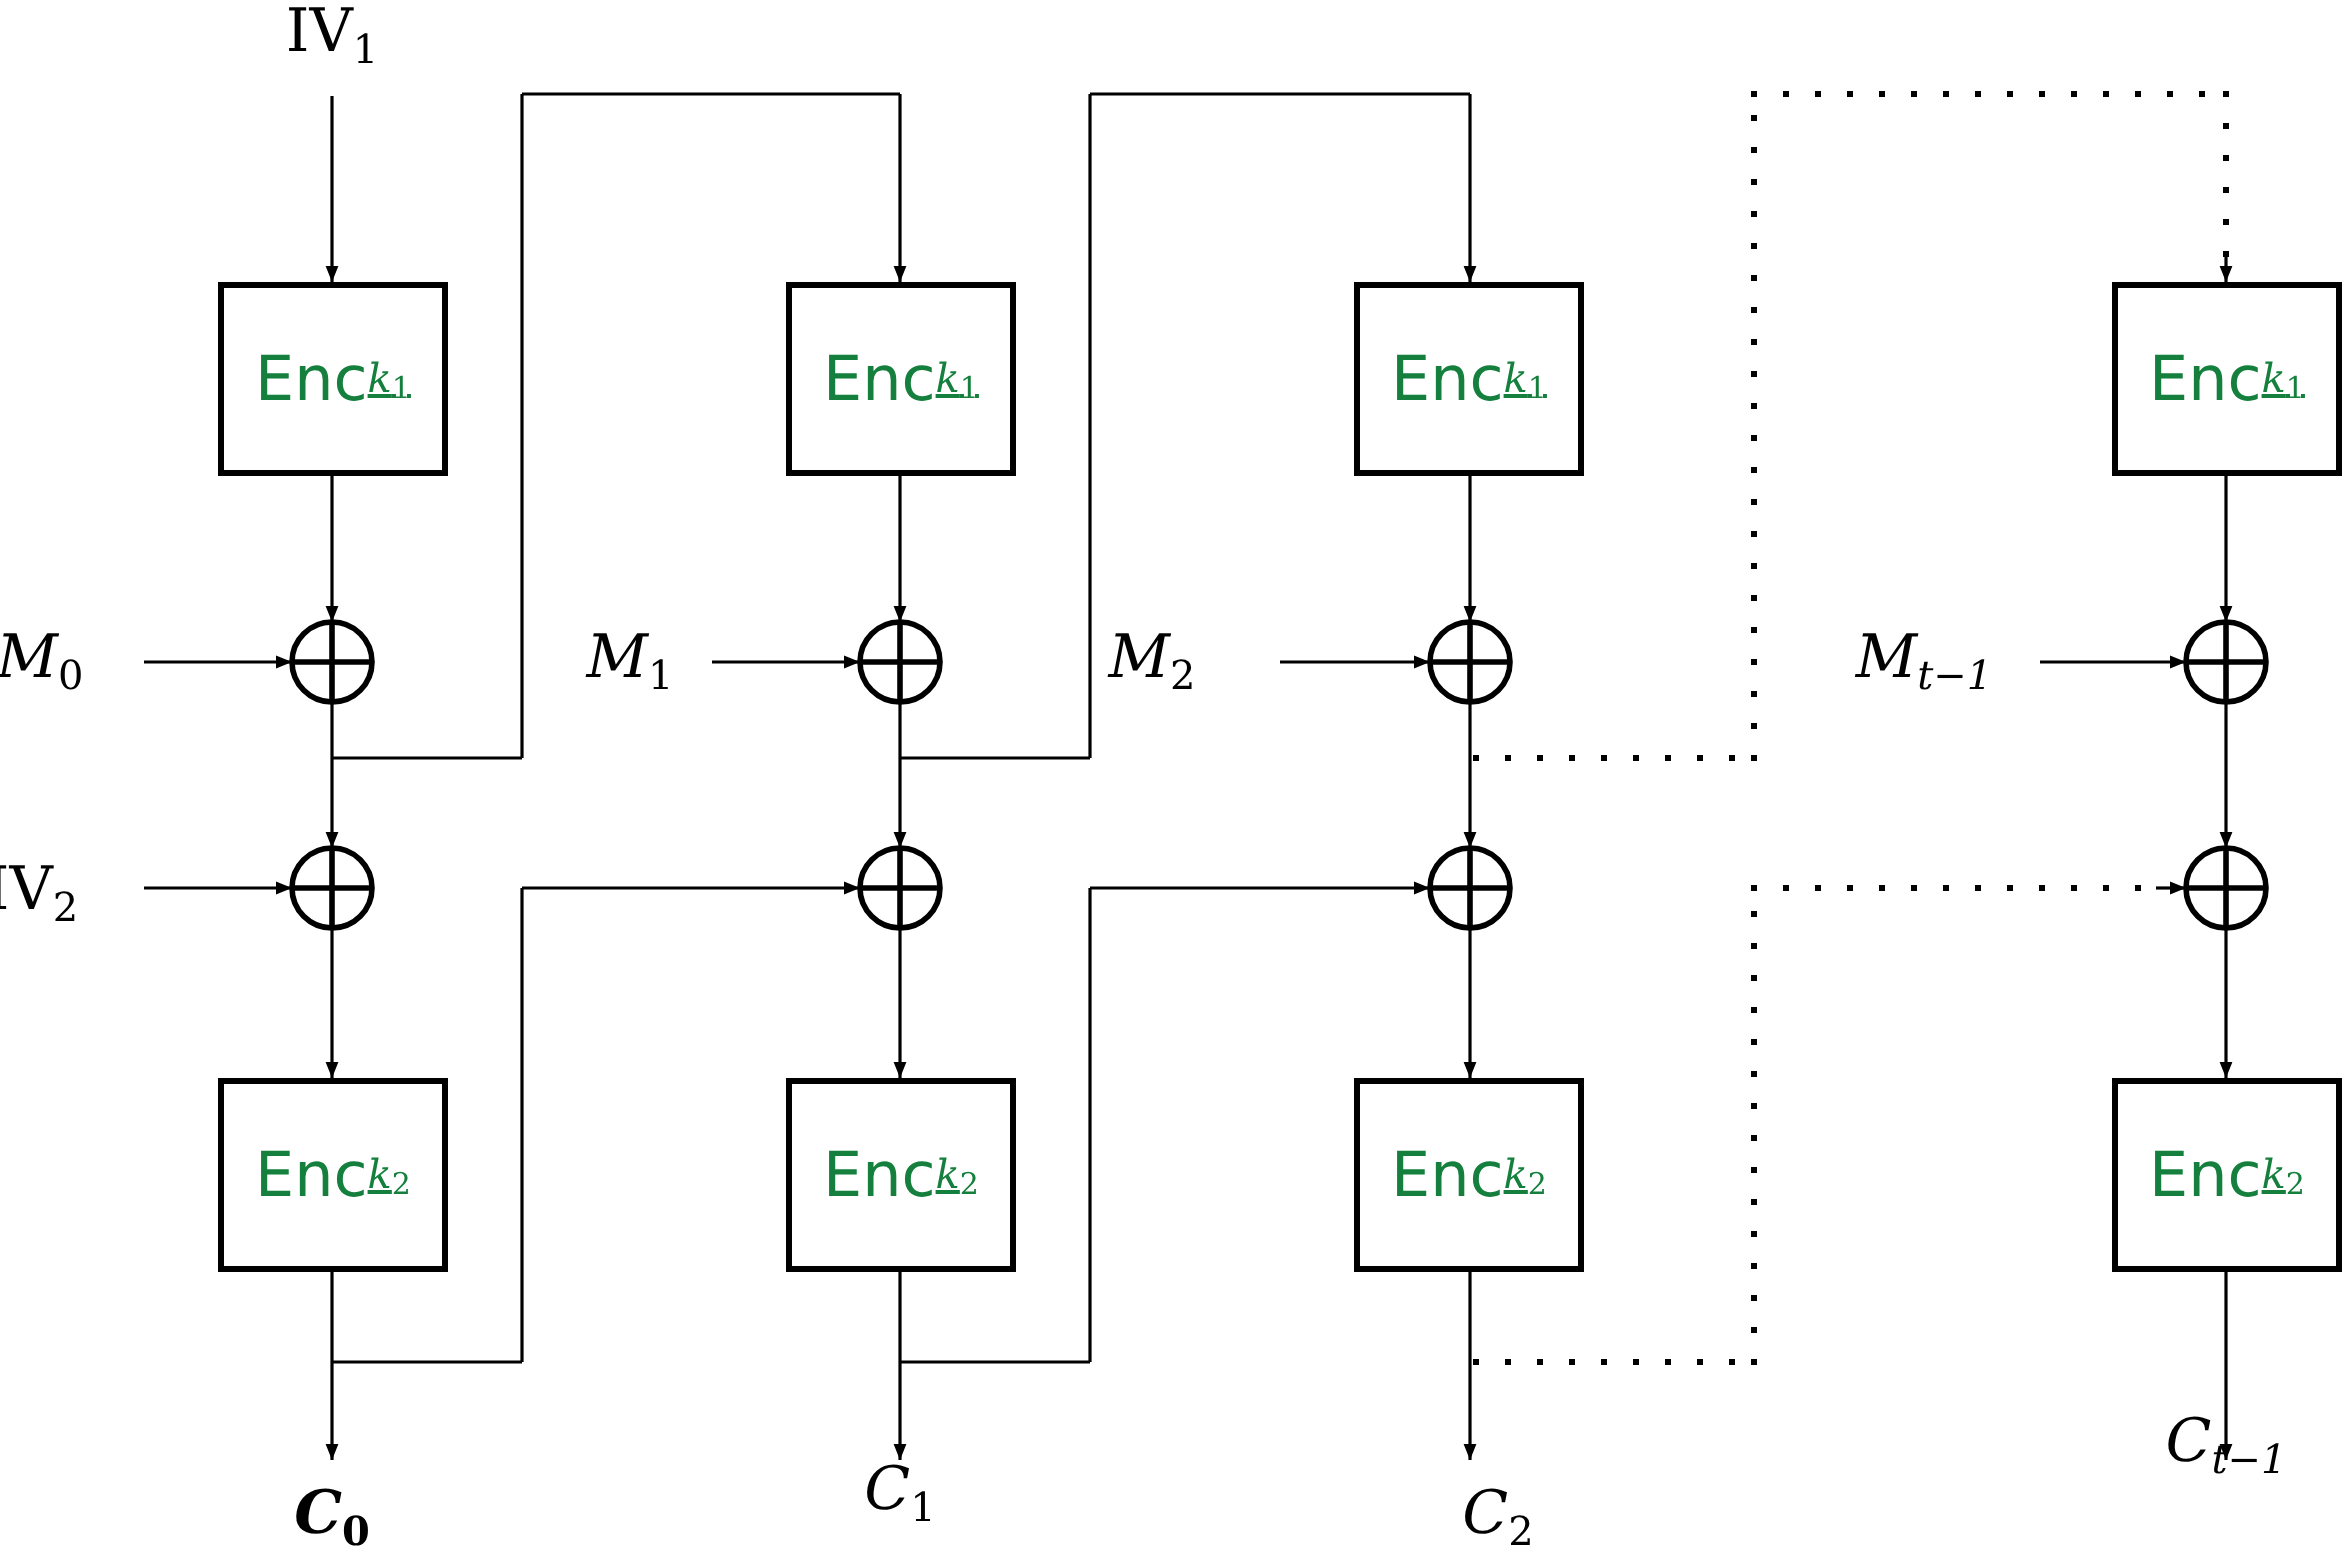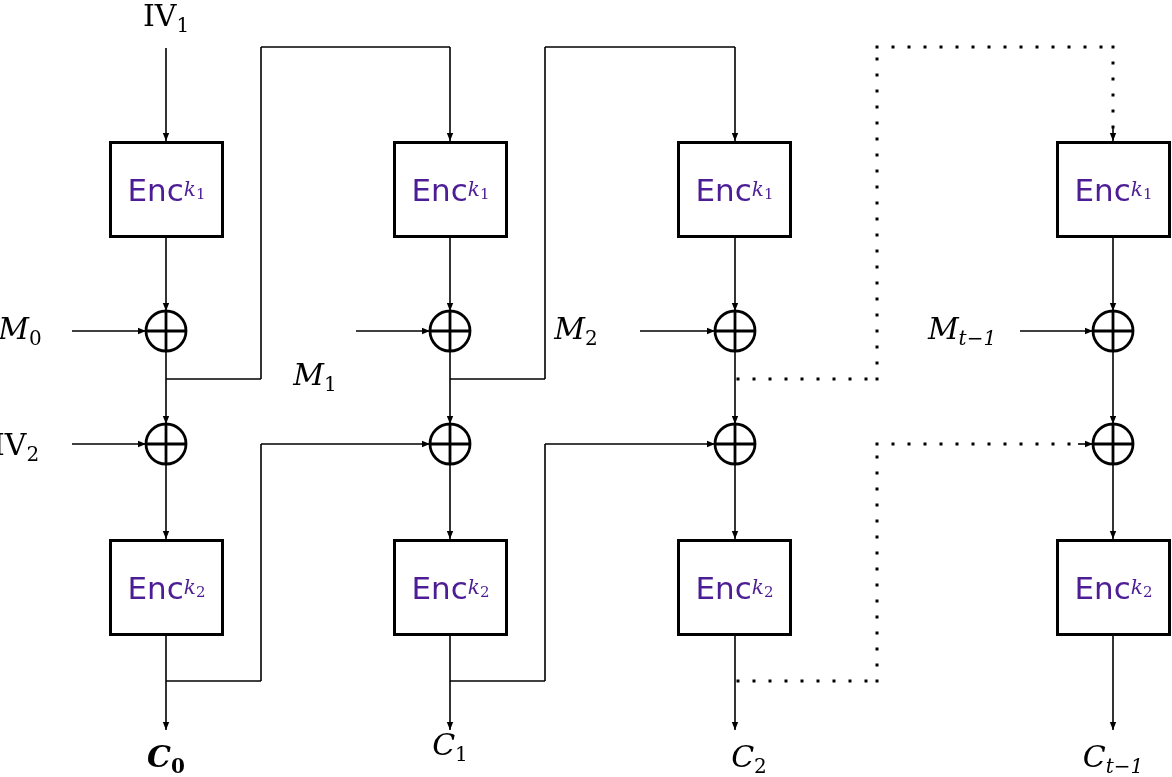--- a/index.html
+++ b/index.html
@@ -4,22 +4,22 @@
 <style>
   html, body { margin:0; padding:0; background:#ffffff; }
   body { width:1172px; height:777px; overflow:hidden; position:relative; }
   #stage { position:absolute; left:0; top:0; width:1172px; height:777px;border-radius:11px; }
   svg { position:absolute; left:0; top:0; }
   .label { position:absolute; font-family:"DejaVu Serif", serif; font-size:30px; color:#000; white-space:nowrap; line-height:1; transform:translate(-50%,-50%); }
   .label.ital .base { font-style:italic; }
   .label .base { font-family:"DejaVu Serif", serif; }
   .label sub { font-size:20px; vertical-align:-6px; font-style:normal; }
   .label sub i { }
-  .enc { position:absolute; box-sizing:border-box; border:3px solid #000; background:#fff; display:flex; align-items:center; justify-content:center; font-family:"DejaVu Sans", sans-serif; font-size:31px; color:#4c1d95; }
-  .enc sub { font-family:"DejaVu Serif", serif; font-style:italic; font-size:20px; vertical-align:-7px; }
+  .enc { position:absolute; box-sizing:border-box; border:3px solid #000; background:#fff; display:flex; align-items:center; justify-content:center; font-family:"DejaVu Sans", sans-serif; font-size:31px; color:#15803d; }
+  .enc sub { font-family:"DejaVu Serif", serif; font-style:italic; font-size:20px; vertical-align:-7px;text-decoration:underline; }
   .enc sub .n { font-style:normal; font-size:15px; vertical-align:-3px; }
 </style>
 </head>
 <body>
 
 <div id="stage">
   <svg id="wires" width="1172" height="777">
     <defs>
       <marker id="arr" viewBox="0 0 10 10" refX="10" refY="5" markerWidth="8" markerHeight="8" orient="auto-start-reverse" markerUnits="userSpaceOnUse">
         <path d="M0,1 L10,5 L0,9 z" fill="#000"></path>
@@ -115,40 +115,40 @@
   <div class="label" style="left:166px; top:18px;">
     <span class="base">IV</span><sub>1</sub>
   </div>
   <div class="label" style="left:16px; top:447px;">
     <span class="base">IV</span><sub>2</sub>
   </div>
 
   <div class="label ital" style="left:20px; top:331px;">
     <span class="base">M</span><sub>0</sub>
   </div>
-  <div class="label ital" style="left:315px; top:331px;margin-top:46px;">
+  <div class="label ital" style="left:315px; top:331px;">
     <span class="base">M</span><sub>1</sub>
   </div>
   <div class="label ital" style="left:576px; top:331px;">
     <span class="base">M</span><sub>2</sub>
   </div>
   <div class="label ital" style="left:962px; top:331px;">
     <span class="base">M</span><sub><i>t−1</i></sub>
   </div>
 
   <div class="label ital" style="left:166px; top:759px;font-weight:bold;">
     <span class="base">C</span><sub>0</sub>
   </div>
   <div class="label ital" style="left:450px; top:747px;">
     <span class="base">C</span><sub>1</sub>
   </div>
   <div class="label ital" style="left:749px; top:759px;">
     <span class="base">C</span><sub>2</sub>
   </div>
-  <div class="label ital" style="left:1113px; top:759px;">
+  <div class="label ital" style="left:1113px; top:723px;">
     <span class="base">C</span><sub><i>t−1</i></sub>
   </div>
 
   <div class="enc" style="left:109px; top:141px; width:115px; height:97px;">
     <span>Enc</span>
       <sub><span>k</span><span class="n">1</span></sub>
   </div>
   <div class="enc" style="left:393px; top:141px; width:115px; height:97px;">
     <span>Enc</span>
       <sub><span>k</span><span class="n">1</span></sub>

